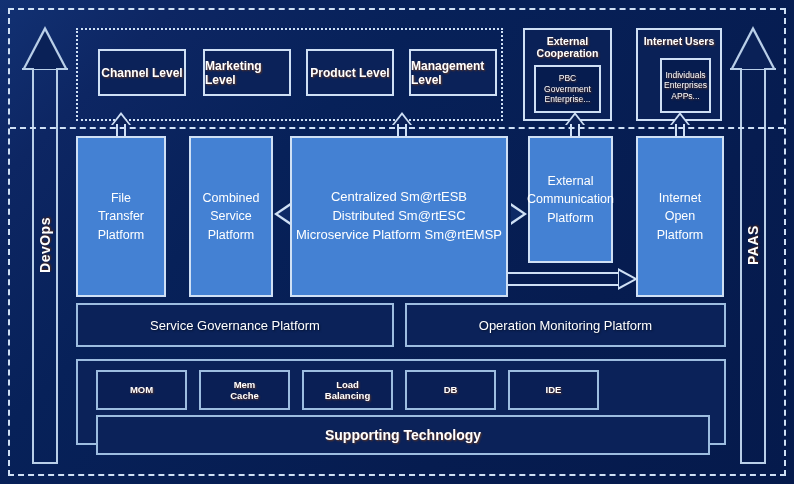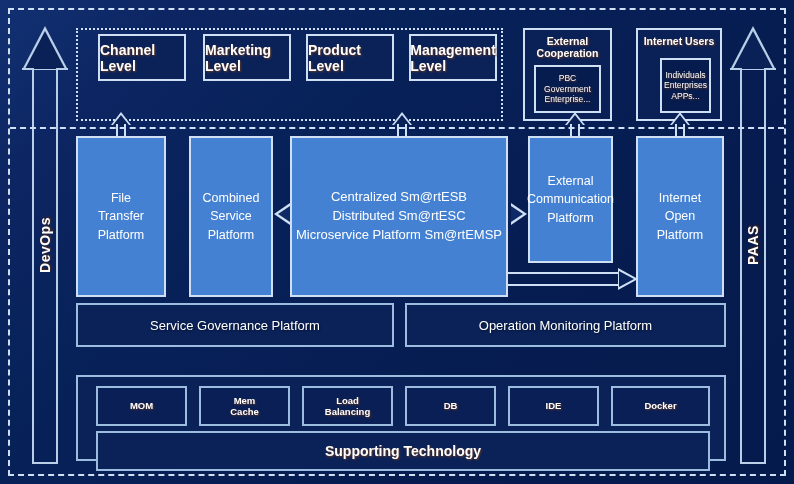--- a/index.html
+++ b/index.html
@@ -88,28 +88,28 @@
 
   
   .consumer-group {
     position: absolute;
     left: 76px; top: 28px;
     width: 427px; height: 93px;
     border: 2px dotted #cfe0f5;
   }
   .level-box {
     position: absolute;
-    top: 4px;
+    top: 19px;
     height: 47px;
     border: 2px solid #cfe0f5;
     background: #0b2259;
     display: flex;
     align-items: center;
     justify-content: center;
-    font-size: 14px;
+    font-size: 12px;
     font-weight: bold;
     text-shadow: 1px 1px 2px rgba(120,60,20,.85);
   }
 
   
   .actor-box {
     position: absolute;
     top: 28px;
     height: 93px;
     border: 2px solid #cfe0f5;
@@ -275,21 +275,20 @@
     text-shadow: 1px 1px 2px rgba(0,0,0,.5);
   }
 
   
   .support-panel {
     position: absolute;
     left: 76px; top: 359px;
     width: 650px; height: 86px;
     border: 2px solid #9dbde0;
     background: #0b2259;
-    margin-top: 16px;
   }
   .tech-box {
     position: absolute;
     top: 9px;
     height: 40px;
     border: 2px solid #9dbde0;
     background: #0a1f55;
     display: flex;
     align-items: center;
     justify-content: center;
@@ -476,21 +475,16 @@
     <div class="tech-box" style="left:327px; width:91px;">
       <div>
         <div>DB</div>
       </div>
     </div>
     <div class="tech-box" style="left:430px; width:91px;">
       <div>
         <div>IDE</div>
       </div>
     </div>
-    <div class="tech-box" style="left:533px; width:99px;">
-      <div>
-        <div>Docker</div>
-      </div>
-    </div>
     <div class="support-bar">Supporting Technology</div>
   </div>
 
 </div>
 
 </body></html>

